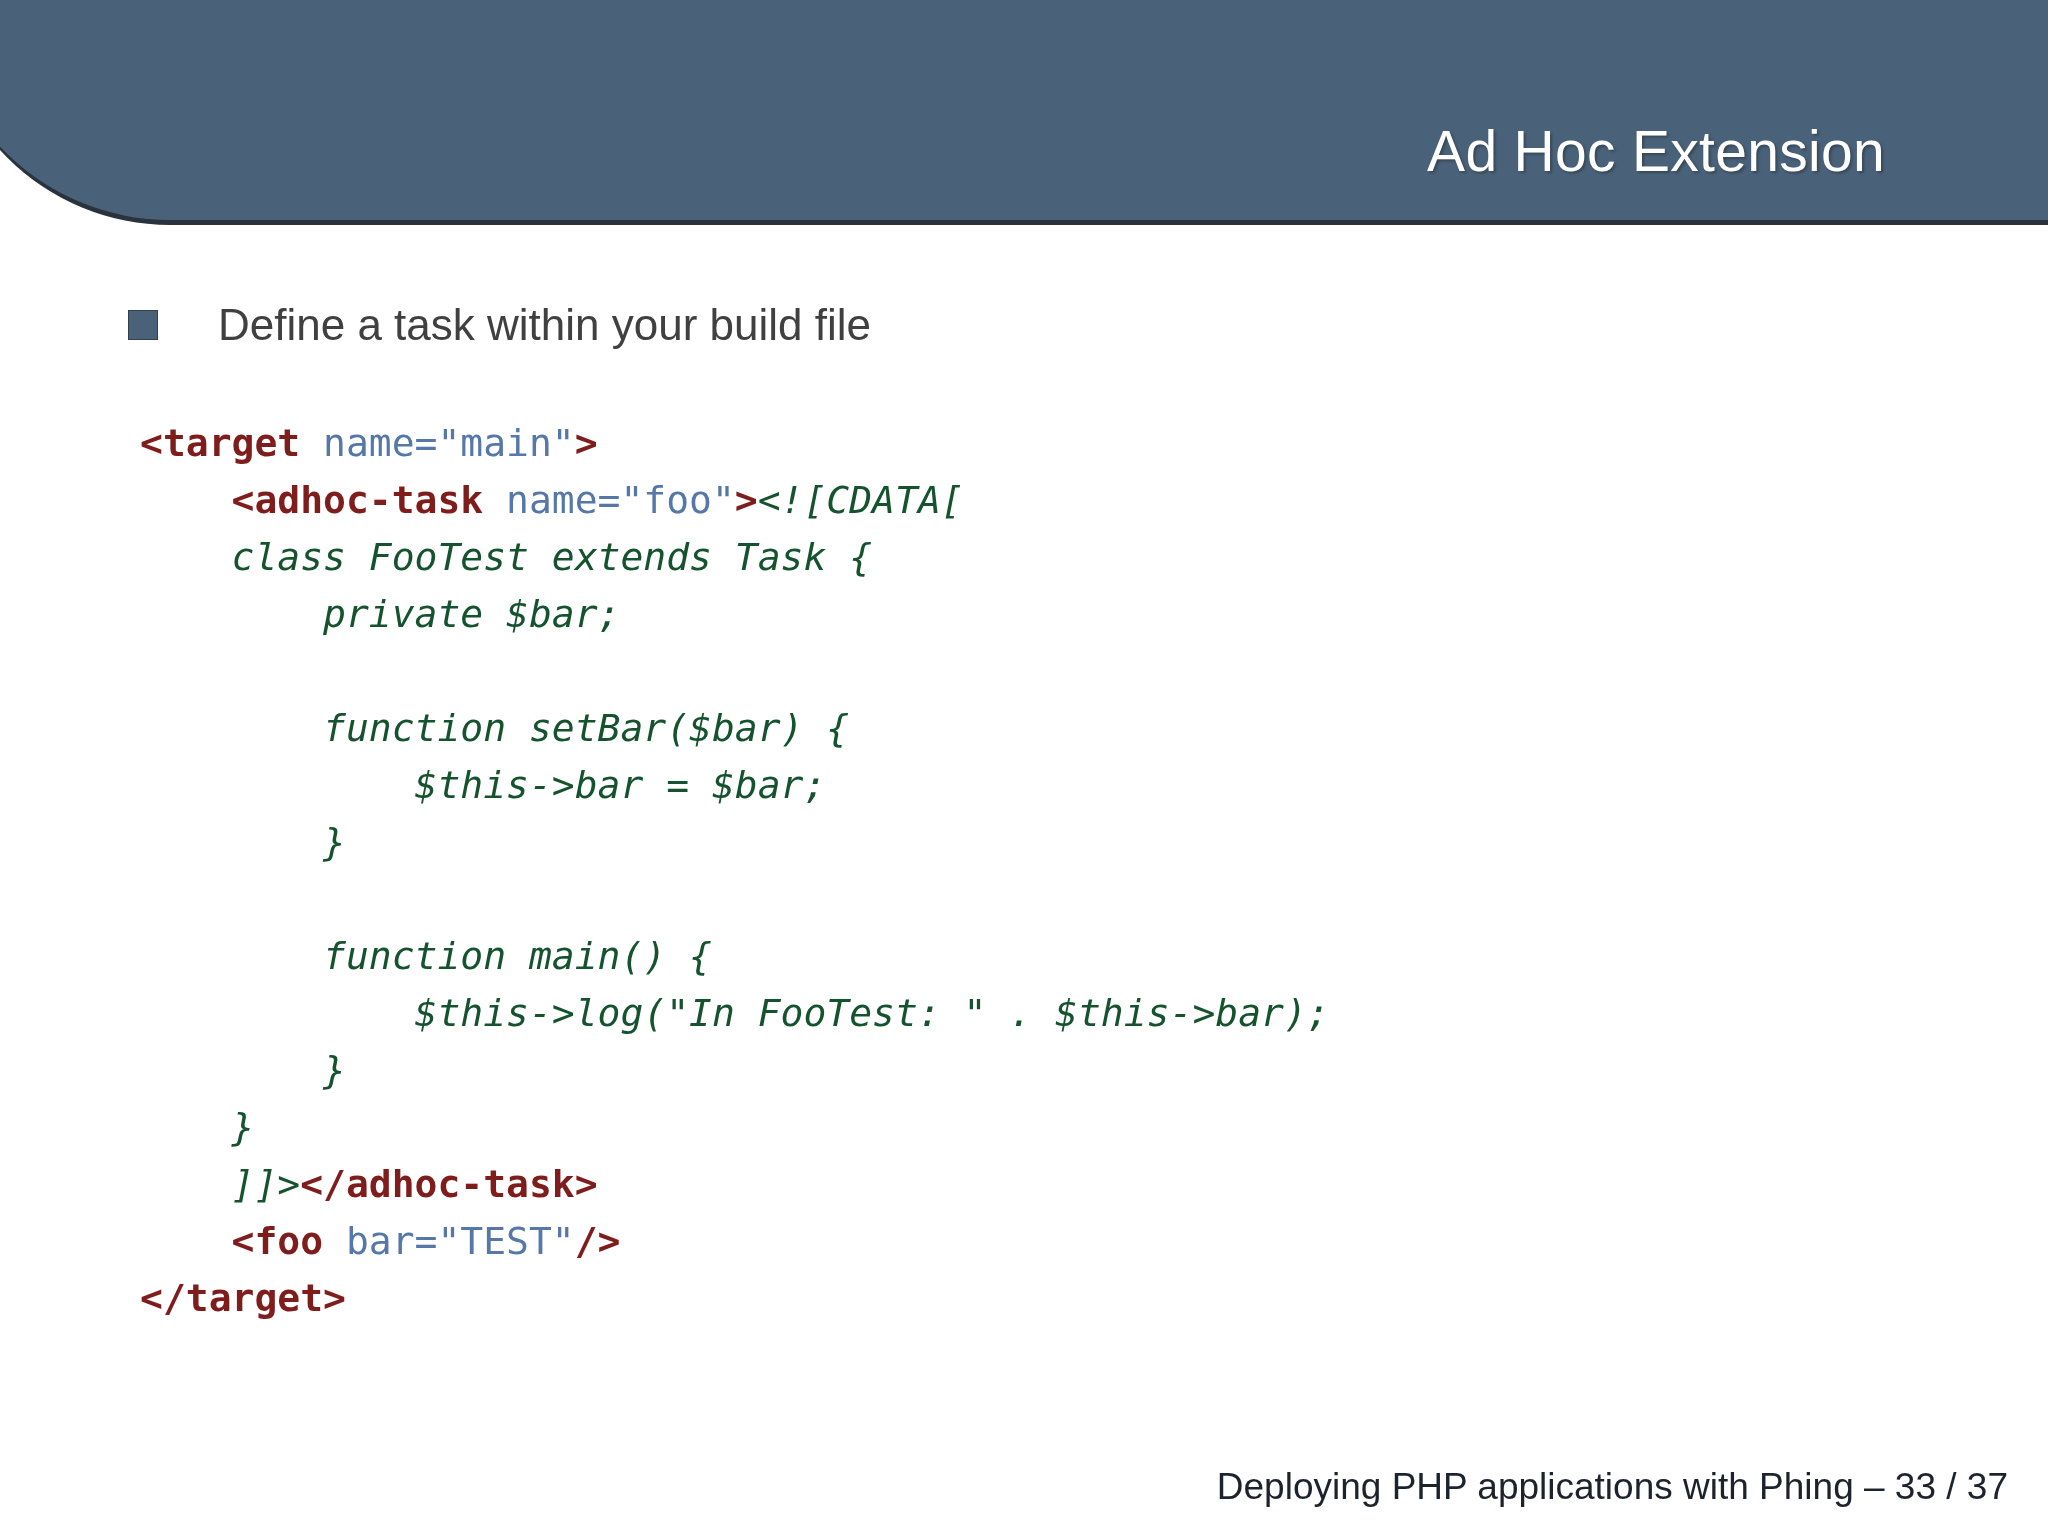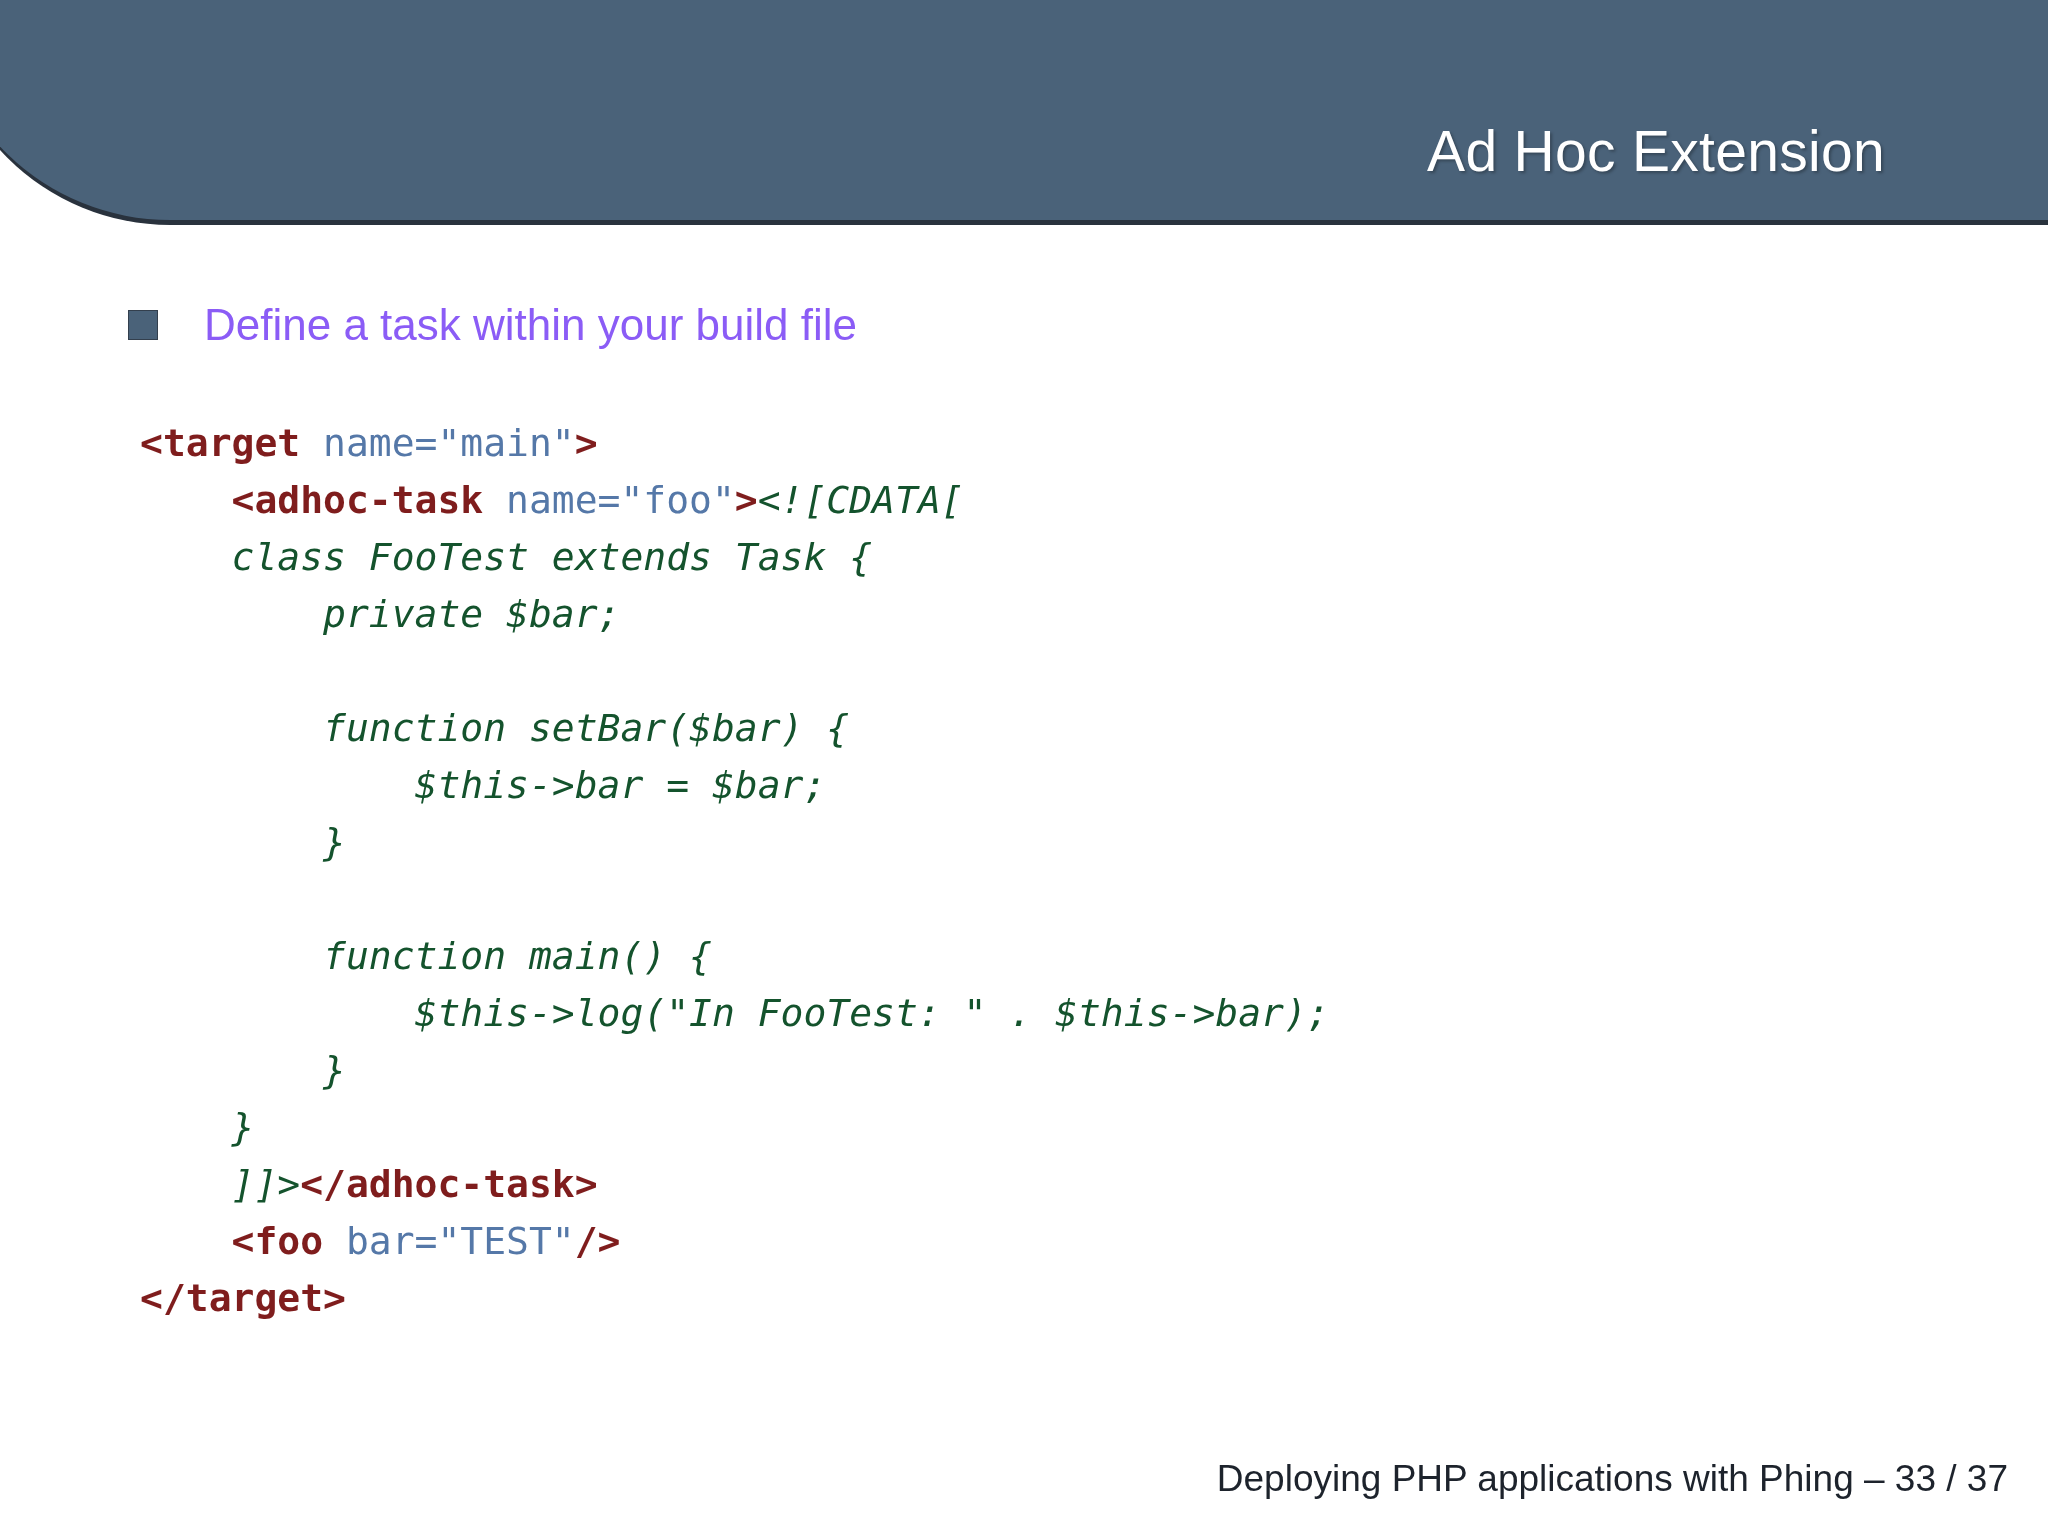--- a/index.html
+++ b/index.html
@@ -49,23 +49,23 @@
   }
   #bullet-marker {
     width: 30px;
     height: 30px;
     background: #4a6279;
     border: 1.5px solid #333f4d;
     box-sizing: border-box;
     flex: 0 0 auto;
   }
   #bullet-text {
-    margin-left: 46px;
+    margin-left: 60px;
     font-size: 44px;
-    color: #8b5cf6;
+    color: #404040;
     white-space: nowrap;
     line-height: 1.05;
   }
 
   
   #code-block {
     position: absolute;
     left: 140px;
     top: 415px;
     font-family: "DejaVu Sans Mono", "Liberation Mono", monospace;
@@ -90,21 +90,21 @@
   .php {
     color: #14532d;
     font-style: italic;
     font-weight: normal;
   }
 
   
   #footer-text {
     position: absolute;
     right: 40px;
-    bottom: 36px;
+    bottom: 28px;
     font-size: 37px;
     color: #1d232c;
     white-space: nowrap;
   }
 </style>
 </head>
 <body>
 
 <div id="header-banner"></div>
 <div id="header-title">Ad Hoc Extension</div>

